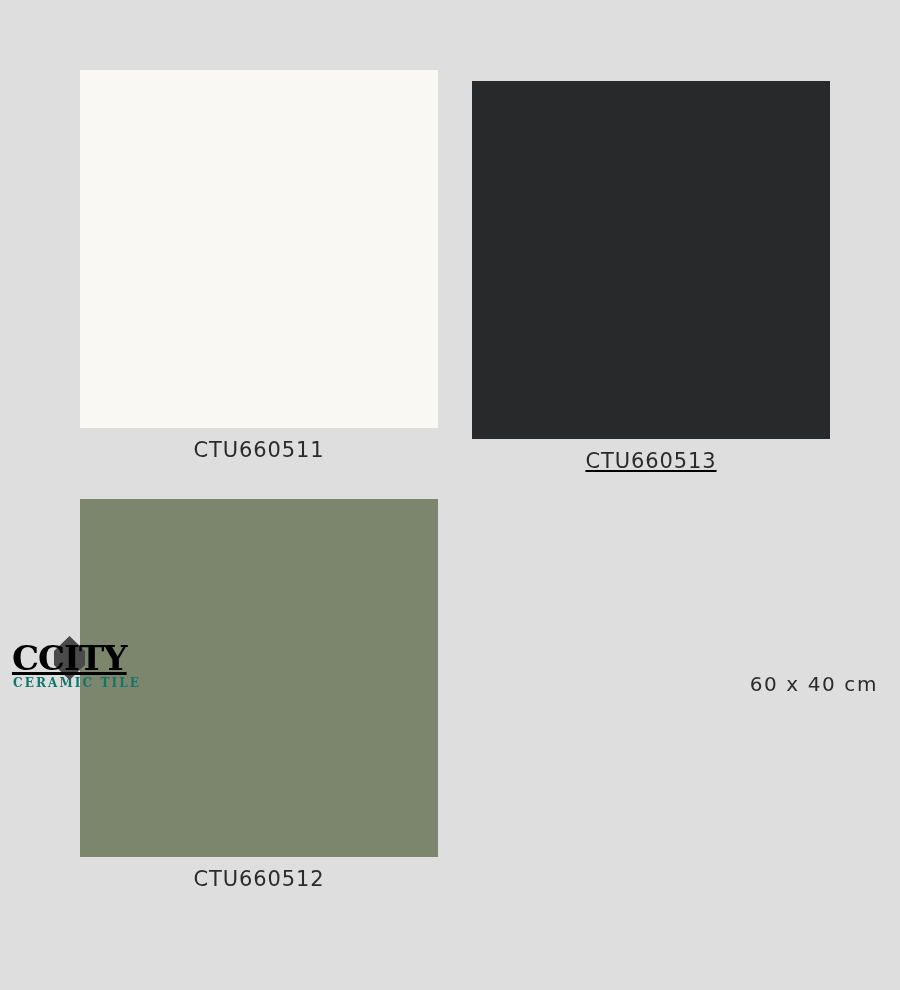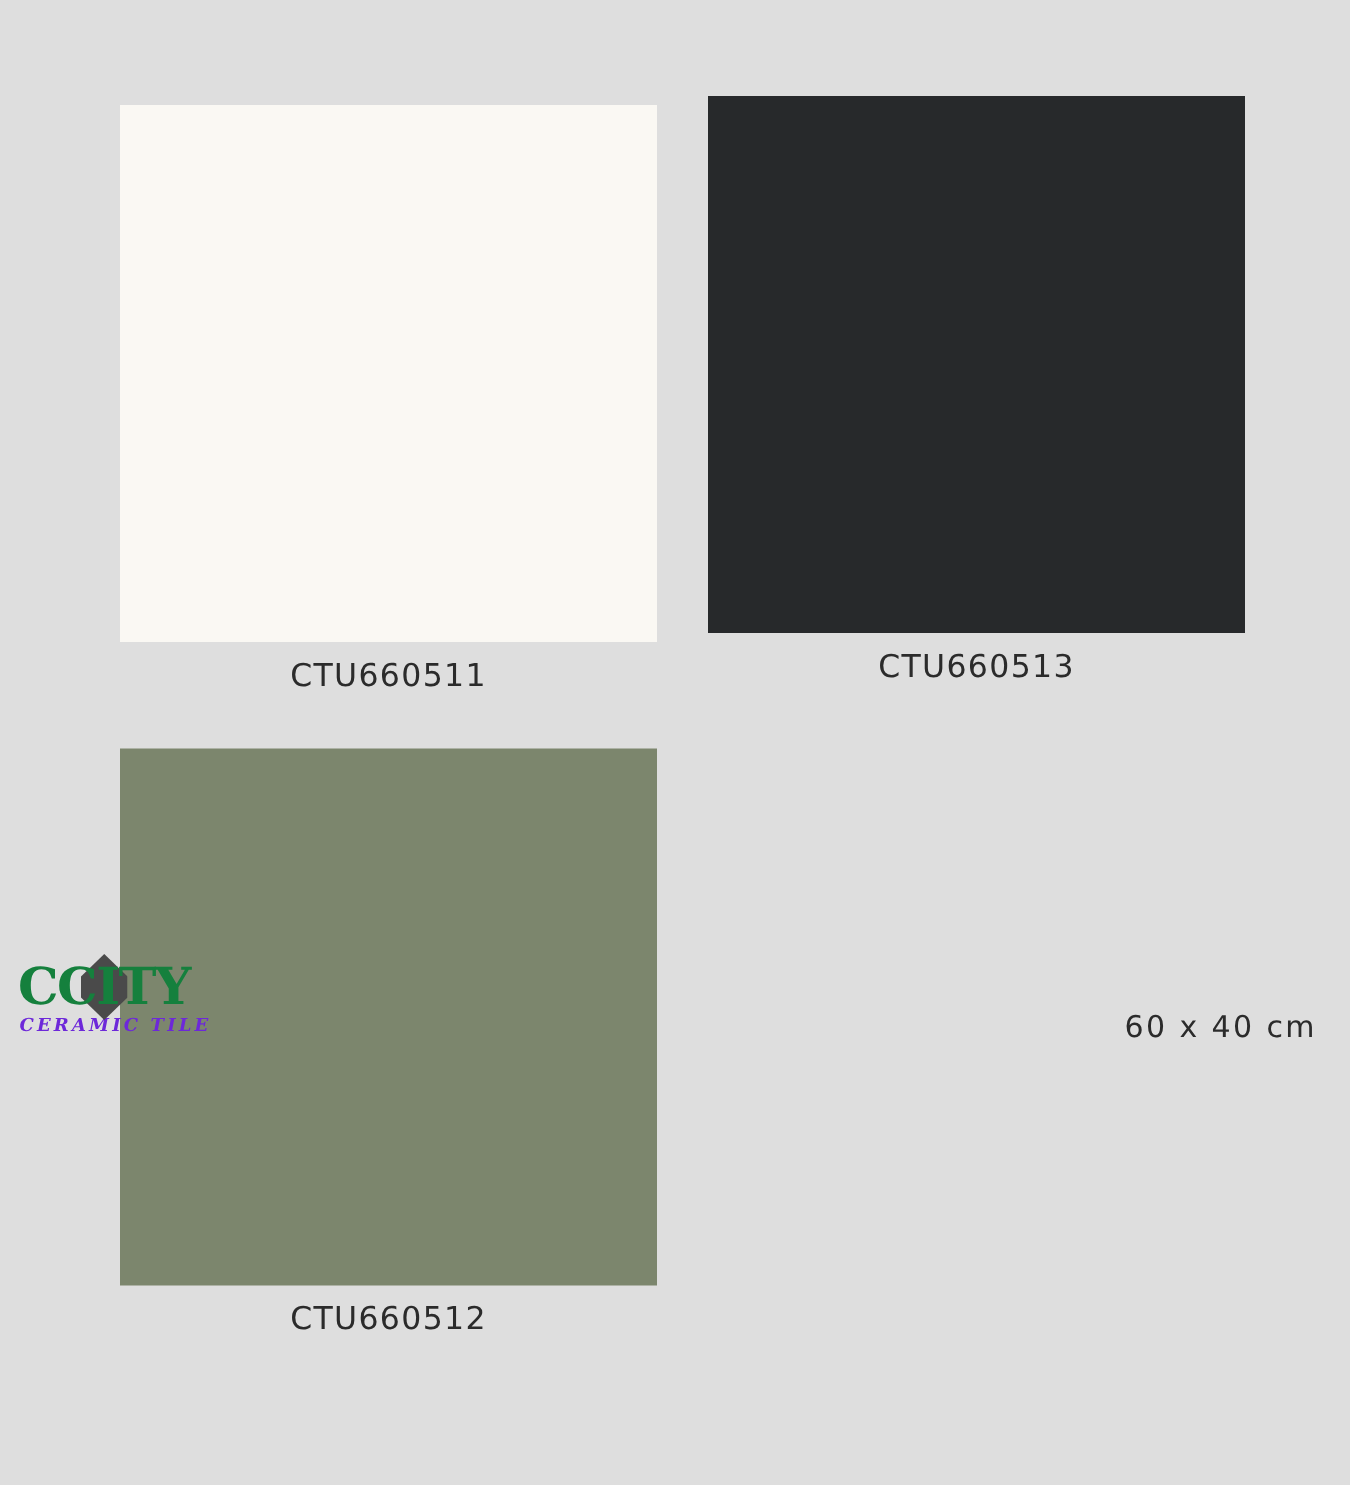--- a/index.html
+++ b/index.html
@@ -38,21 +38,21 @@
     text-align: center;
     font-family: "DejaVu Sans", sans-serif;
     font-size: 21px;
     letter-spacing: 0.9px;
     color: #2b2b2b;
     margin-top: 12px;
     line-height: 1;
   }
 
   #card-0 { left: 80px;  top: 70px;  }
-  #card-1 { left: 472px; top: 64px;  }
+  #card-1 { left: 472px; top: 81px; text-decoration: underline;  }
   #card-2 { left: 80px;  top: 487px; margin-top: 12px; }
 
   
   .brand {
     position: absolute;
     left: 12px;
     bottom: 16px;
     width: 180px;
     height: 62px;
   }
@@ -127,23 +127,23 @@
     <span class="swatch-label">CTU660513</span>
   </div>
 
   <div class="swatch-card" id="card-2">
     <span class="swatch" style="background: rgb(124, 134, 109);"></span>
     <span class="swatch-label">CTU660512</span>
   </div>
 
   <div class="brand">
     <div class="brand-mark">
-      <span class="brand-wordmark" style="color: #15803d;">CCITY</span>
+      <span class="brand-wordmark" style="color: #000000; text-decoration: underline;">CCITY</span>
       <svg class="brand-diamond" viewBox="0 0 31 44" preserveAspectRatio="none">
         <polygon points="15.5,0 31,15 31,29 15.5,44 0,29 0,15" fill="#4a4a4a"></polygon>
       </svg>
     </div>
-    <span class="brand-sub" style="color: #6d28d9; font-style: italic;">CERAMIC TILE</span>
+    <span class="brand-sub" style="color: #0f766e;">CERAMIC TILE</span>
   </div>
 
   <span class="size-caption">60 x 40 cm</span>
 
 </div>
 
 </body></html>

